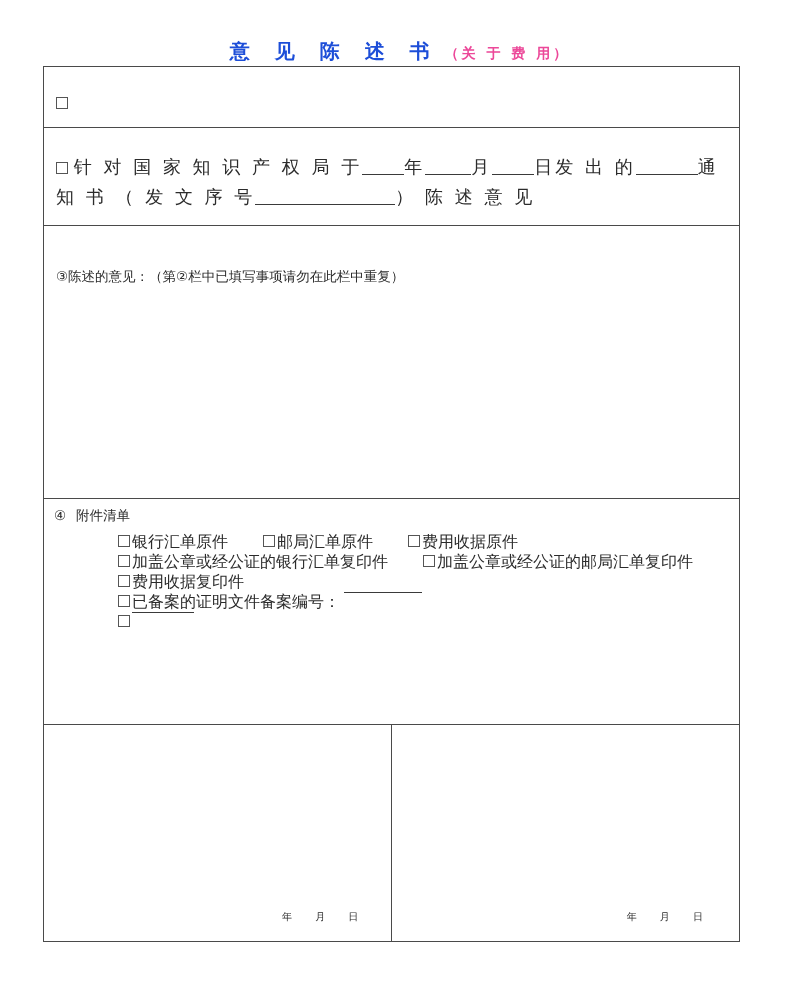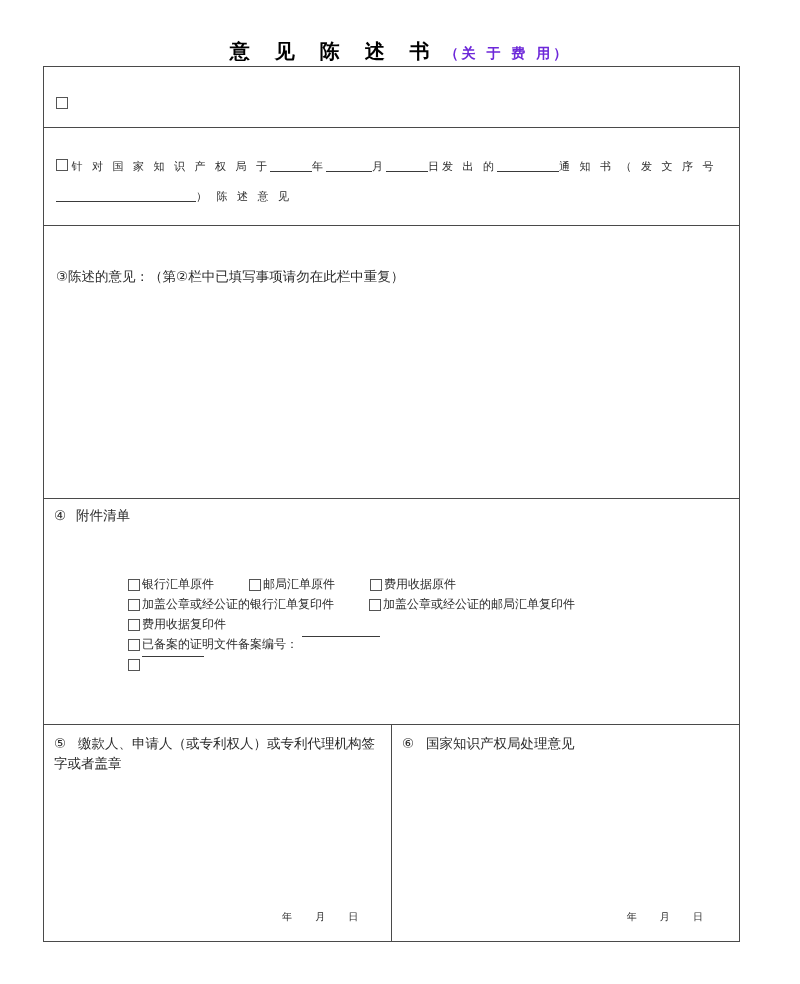--- a/index.html
+++ b/index.html
@@ -28,27 +28,27 @@
     top: 38px;
     left: 0;
     width: 800px;
     text-align: center;
     white-space: nowrap;
   }
   .doc-title .main {
     font-size: 20px;
     font-weight: bold;
     letter-spacing: 9px;
-    color: #000000;
+    color: #1d4ed8;
   }
   .doc-title .sub {
     font-size: 14px;
     font-weight: bold;
     letter-spacing: 3px;
-    color: #6d28d9;
+    color: #ec4899;
     margin-left: 6px;
   }
 
   
   .form-table {
     position: absolute;
     left: 43px;
     top: 66px;
     width: 697px;
     height: 876px;
@@ -103,21 +103,21 @@
     line-height: 18px;
     white-space: nowrap;
   }
 
   
   .sec2 {
     position: absolute;
     left: 12px;
     top: 24px;
     right: 6px;
-    font-size: 11px;
+    font-size: 18px;
     line-height: 30px;
   }
   .sec2 .txt { letter-spacing: 3px; }
   .blank {
     display: inline-block;
     border-bottom: 1.6px solid #3a3a3a;
     vertical-align: -2px;
   }
   .b-yy { width: 42px; }
   .b-mm { width: 46px; }
@@ -139,24 +139,23 @@
     position: absolute;
     left: 10px;
     top: 8px;
     font-size: 13.5px;
     white-space: nowrap;
     font-family: Liberation Mono, monospace;
   }
   .sec4-head .num { margin-right: 10px; }
   .sec4-list {
     position: absolute;
-    left: 84px;
+    left: 74px;
     top: 33px;
-    font-size: 12px;
-    margin-top: 44px;
+    font-size: 16px;
   }
   .sec4-list .row-line {
     display: flex;
     align-items: flex-start;
     height: 20px;
   }
   .sec4-list .grp {
     display: flex;
     align-items: flex-start;
   }
@@ -269,31 +268,25 @@
               <span class="blank b-other"></span>
           </span>
         </div>
 
       </div>
     </div>
 
     <div class="row r5">
 
       <div class="cell-left">
-        <div class="sec56-head">
-          <span class="num">⑤</span><span>缴款人、申请人（或专利权人）或专利代理机构签字或者盖章</span>
-        </div>
         <div></div>
         <div class="date-line date-left">年 月 日</div>
       </div>
 
       <div class="cell-right">
-        <div class="sec56-head">
-          <span class="num">⑥</span><span>国家知识产权局处理意见</span>
-        </div>
         <div></div>
         <div class="date-line date-right">年 月 日</div>
       </div>
 
     </div>
 
   </div>
 </div>
 
 </body></html>

